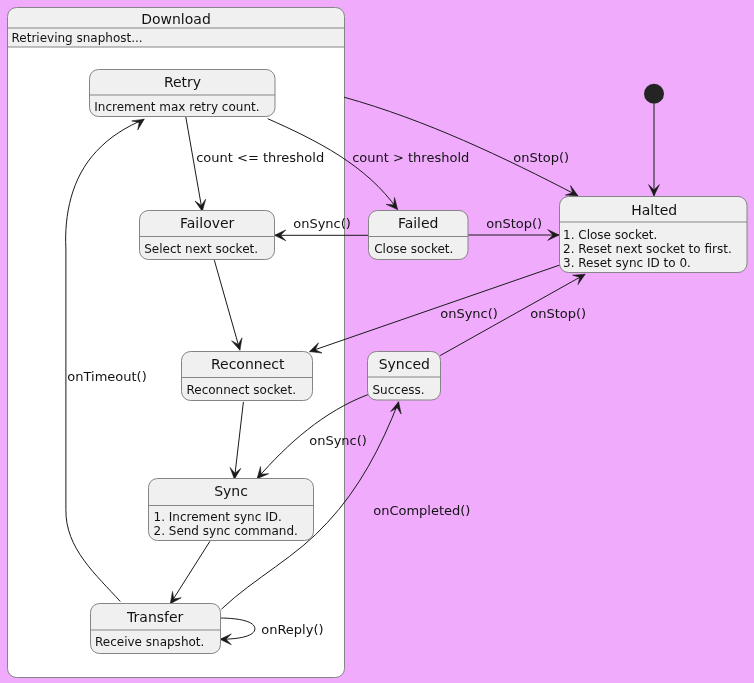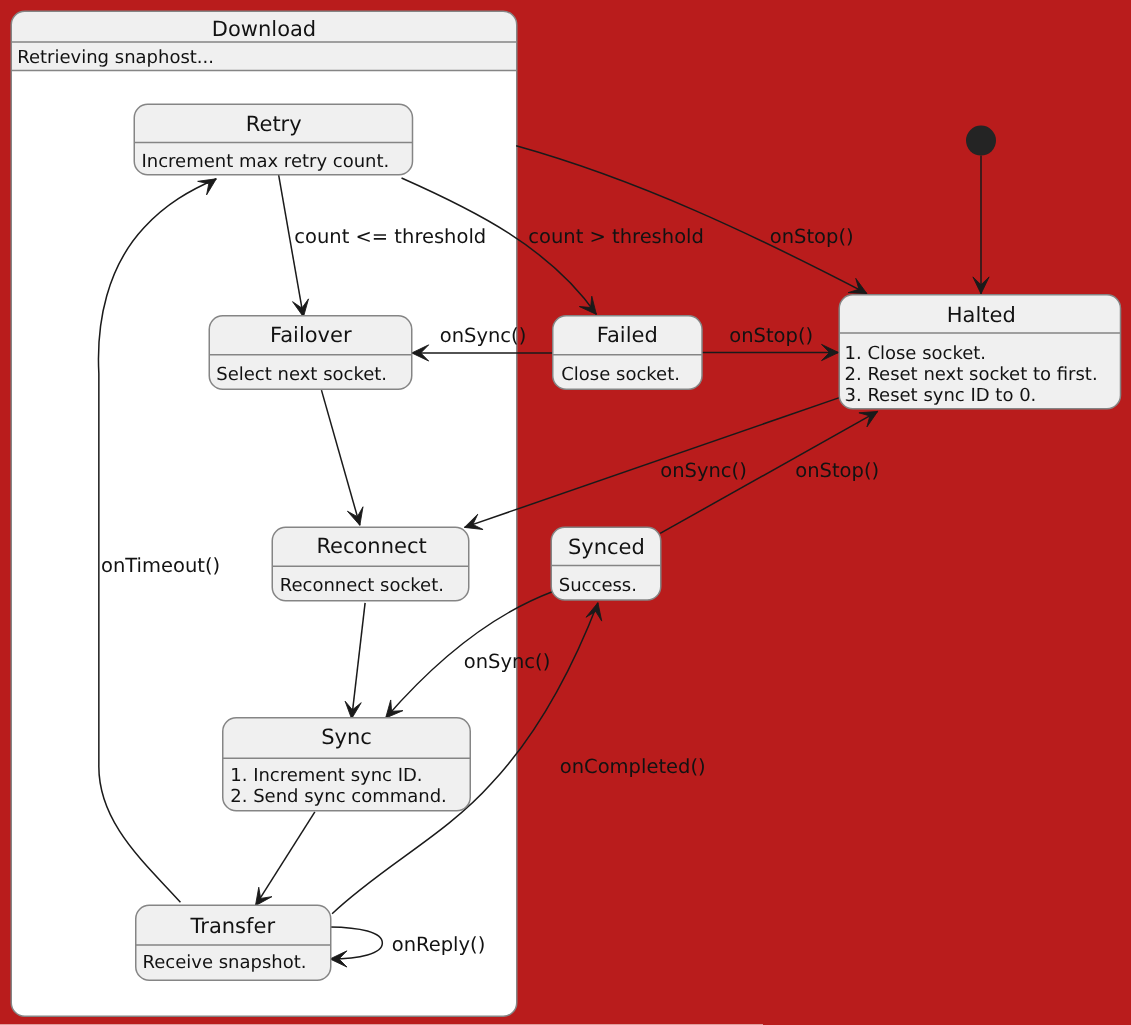--- a/index.html
+++ b/index.html
@@ -1,18 +1,18 @@
 <!DOCTYPE html>
 <html><head>
 <meta charset="utf-8">
 <title>Download state machine</title>
 <style>
   html,body{margin:0;padding:0;background:#ffffff;}
   body{width:754px;height:683px;overflow:hidden;font-family:"DejaVu Sans",sans-serif;}
-  #canvas{position:relative;width:754px;height:683px;background:#b91c1c;}
+  #canvas{position:relative;width:754px;height:683px;background:#f0abfc;}
   svg#diag{position:absolute;left:0;top:0;display:block;}
   .stbox{fill:#f0f0f0;stroke:#858585;stroke-width:1;}
   .stdiv{stroke:#858585;stroke-width:1;fill:none;}
   .edge{fill:none;stroke:#1a1a1a;stroke-width:1;}
   .head{fill:#1a1a1a;stroke:#1a1a1a;stroke-width:0.6;stroke-linejoin:miter;}
   .ttl{font-family:"DejaVu Sans",sans-serif;font-size:14px;fill:#121212;text-anchor:middle;}
   .bdy{font-family:"DejaVu Sans",sans-serif;font-size:12px;fill:#121212;}
   .lbl{font-family:"DejaVu Sans",sans-serif;font-size:13px;fill:#121212;}
 </style>
 </head>

